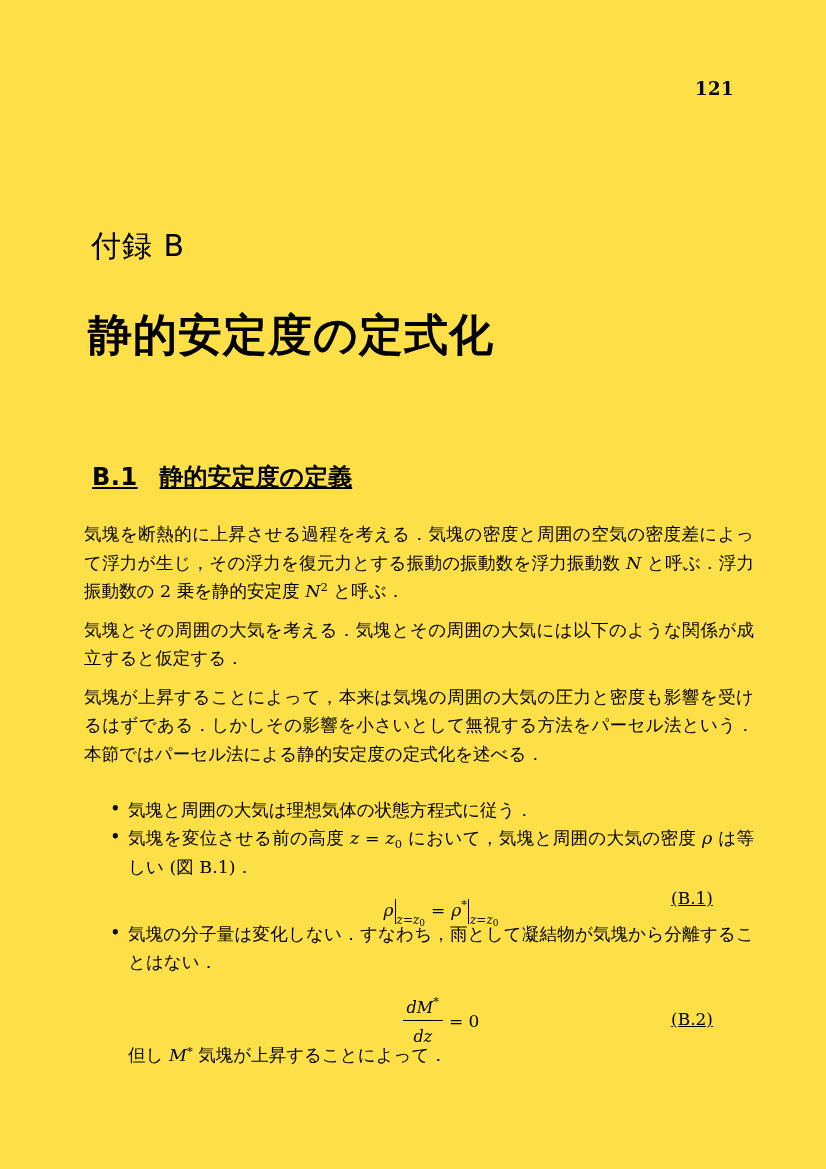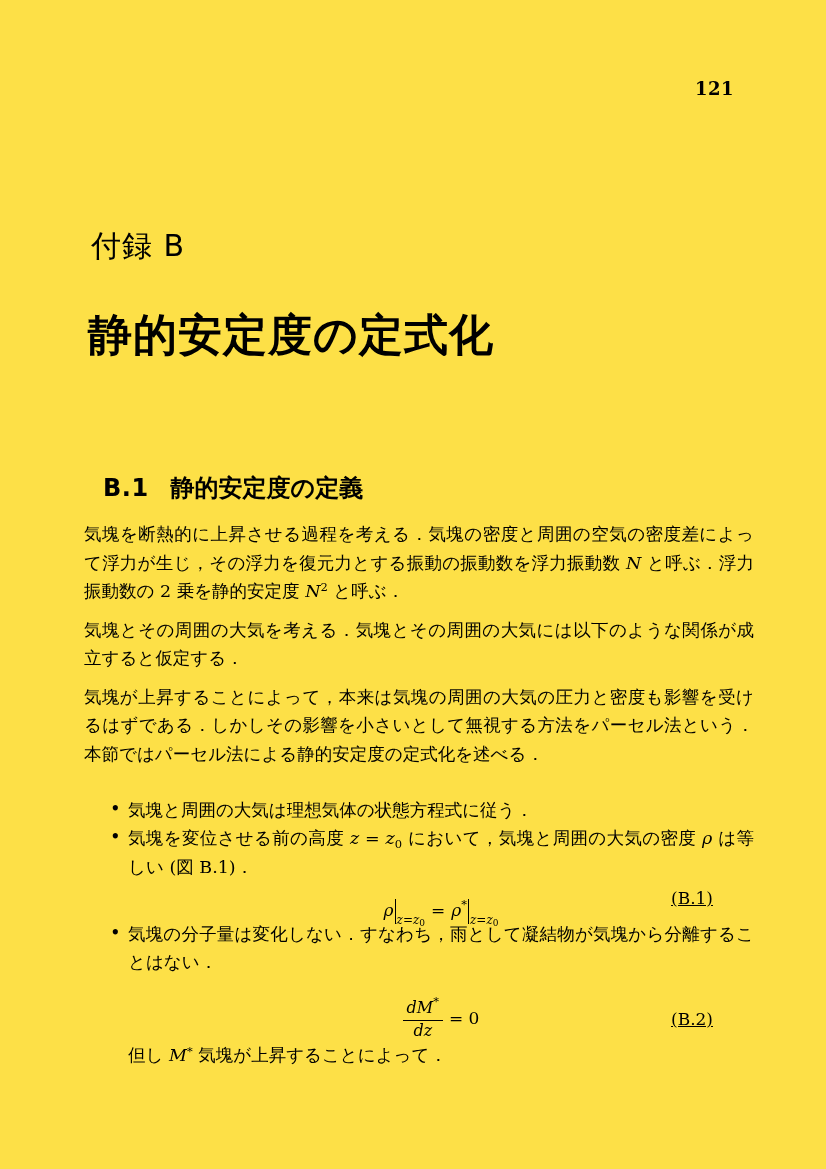--- a/index.html
+++ b/index.html
@@ -151,36 +151,36 @@
     text-align: center;
     transform: translateY(-2px);
   }
   .frac .num {
     display: block;
     border-bottom: 1.1px solid #000;
     padding: 0 4px 2px 4px;
   }
   .frac .den {
     display: block;
-    padding-top: 1px;
+    padding-top: 7px;
   }
   .eq2-rhs { padding-left: 6px; }
 </style>
 </head>
 <body>
 
 <div class="page">
 
   <div class="page-number">121</div>
 
   <div class="chapter-label">付録 B</div>
 
   <h1 class="chapter-title" style="margin:0; font-size:44px;">静的安定度の定式化</h1>
 
-  <h2 class="section-heading" style="margin:13px;">
+  <h2 class="section-heading" style="margin:2px;text-decoration:underline;">
     <span class="sec-num">B.1</span><span>静的安定度の定義</span>
   </h2>
 
   <div class="body-text">
 
     <p><span>気塊を断熱的に上昇させる過程を考える．気塊の密度と周囲の空気の密度差によって浮力が生じ，その浮力を復元力とする振動の振動数を浮力振動数 </span><span class="mi">N</span><span> と呼ぶ．浮力振動数の 2 乗を静的安定度 </span><span class="mi">N</span><sup class="m">2</sup><span> と呼ぶ．</span></p>
 
     <p>気塊とその周囲の大気を考える．気塊とその周囲の大気には以下のような関係が成立すると仮定する．</p>
 
     <p>気塊が上昇することによって，本来は気塊の周囲の大気の圧力と密度も影響を受けるはずである．しかしその影響を小さいとして無視する方法をパーセル法という．本節ではパーセル法による静的安定度の定式化を述べる．</p>

